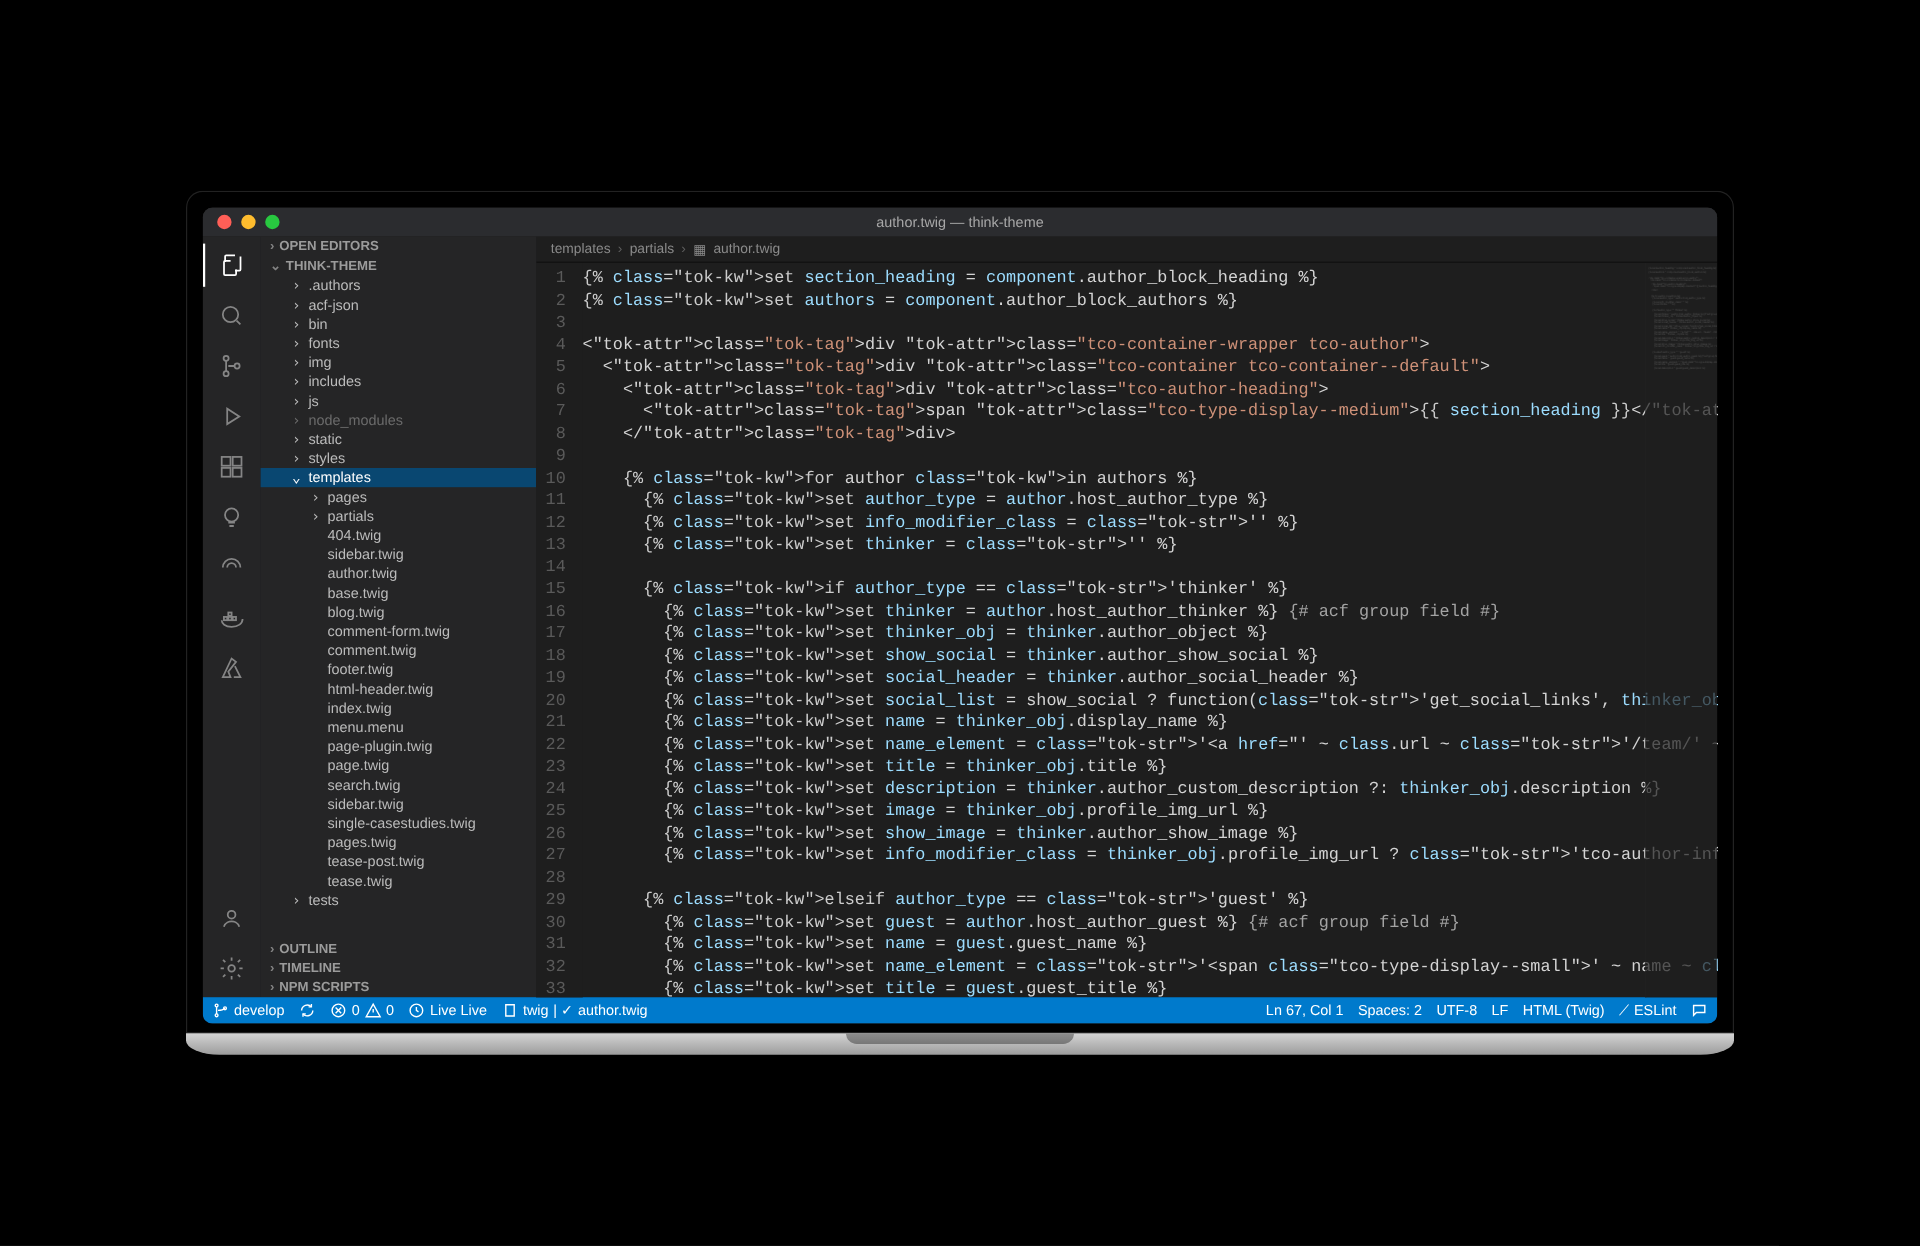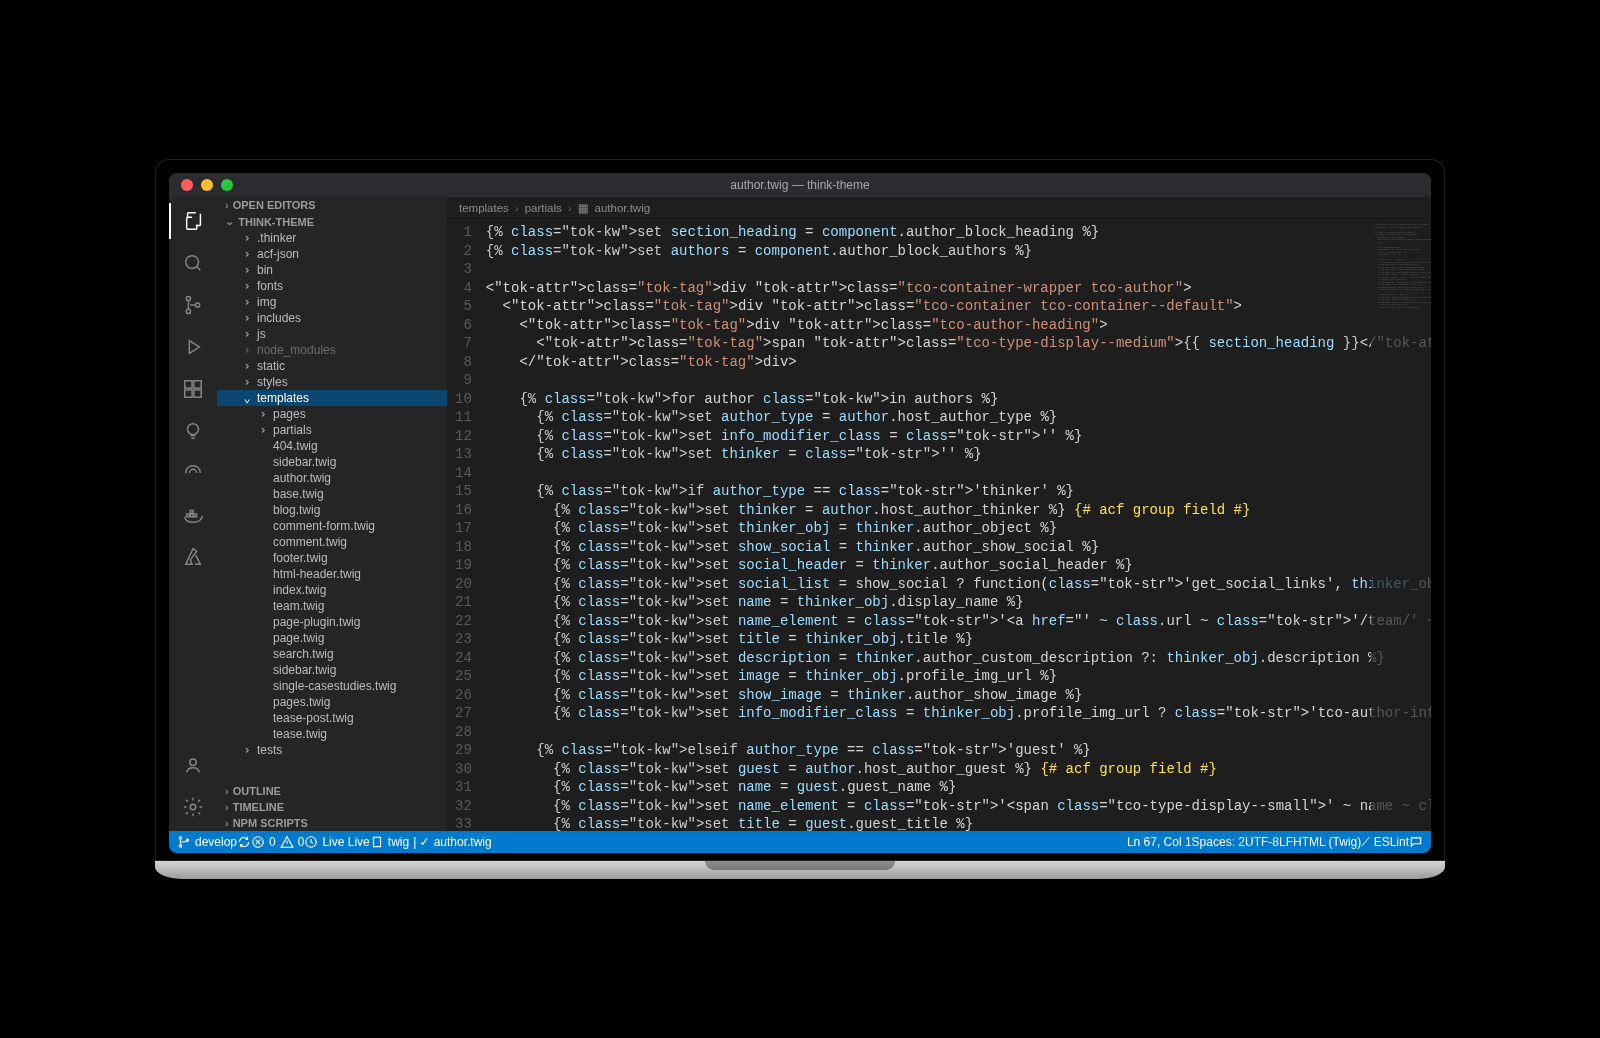--- a/index.html
+++ b/index.html
@@ -91,24 +91,24 @@
 .tree-item.dim{color:#6b6b6b}
 .editor{flex:1;display:flex;flex-direction:column;background:#1e1e1e;min-width:0;position:relative}
 .crumbs{height:22px;display:flex;align-items:center;gap:6px;padding:0 12px;color:#8a8a8a;font-size:11.5px;border-bottom:1px solid #111;overflow:hidden;}
 .crumbs .sep{opacity:.6}
 .code-area{flex:1;display:flex;overflow:auto;font-family:Menlo,Consolas,"Courier New",monospace;font-size:14px;line-height:18.5px}
 .gutter{text-align:right;color:#5a5a5a;padding:4px 14px 4px 8px;user-select:none;background:#1e1e1e}
 .codelines{padding:4px 0;white-space:pre;color:#d4d4d4}
 .tok-str{color:#ce9178}
 .tok-var{color:#9cdcfe}
 .tok-twigd{color:#cccccc}
-.tok-cmt{color:#fde047}
+.tok-cmt{color:#a3a3a3}
 .minimap{width:60px;background:#1e1e1e;border-left:1px solid #222;position:absolute;top:22px;right:0;bottom:0;opacity:.7;overflow:hidden;font-size:2px;line-height:2.5px;white-space:pre;padding:4px 2px;color:#777}
 .statusbar{height:22px;background:#007acc;display:flex;align-items:center;justify-content:space-between;font-size:12px;color:#fff;padding:0 8px}
-.statusbar .grp{display:flex;gap:0;align-items:center}
+.statusbar .grp{display:flex;gap:12px;align-items:center}
 .statusbar .item{display:flex;align-items:center;gap:4px;cursor:pointer}
 .statusbar svg{width:14px;height:14px}
 .chev{display:inline-block;transform:rotate(0deg)}
 </style>
 </head>
 <body>
 
 <div class="laptop">
  <div class="screen-wrap">
   <div class="vscode">
@@ -206,21 +206,21 @@
               <span class="chev">›</span>
               <span>OPEN EDITORS</span>
             </div>
       <div class="section-hdr">
               <span class="chev">⌄</span>
               <span>THINK-THEME</span>
             </div>
       <div class="tree" id="tree">
               <div class="tree-item d1">
                 <span class="tw">›</span>
-                <span>.thinker</span>
+                <span>.authors</span>
               </div>
               <div class="tree-item d1">
                 <span class="tw">›</span>
                 <span>acf-json</span>
               </div>
               <div class="tree-item d1">
                 <span class="tw">›</span>
                 <span>bin</span>
               </div>
               <div class="tree-item d1">
@@ -298,21 +298,21 @@
               <div class="tree-item d2">
                 <span class="tw"></span>
                 <span>html-header.twig</span>
               </div>
               <div class="tree-item d2">
                 <span class="tw"></span>
                 <span>index.twig</span>
               </div>
               <div class="tree-item d2">
                 <span class="tw"></span>
-                <span>team.twig</span>
+                <span>menu.menu</span>
               </div>
               <div class="tree-item d2">
                 <span class="tw"></span>
                 <span>page-plugin.twig</span>
               </div>
               <div class="tree-item d2">
                 <span class="tw"></span>
                 <span>page.twig</span>
               </div>
               <div class="tree-item d2">

